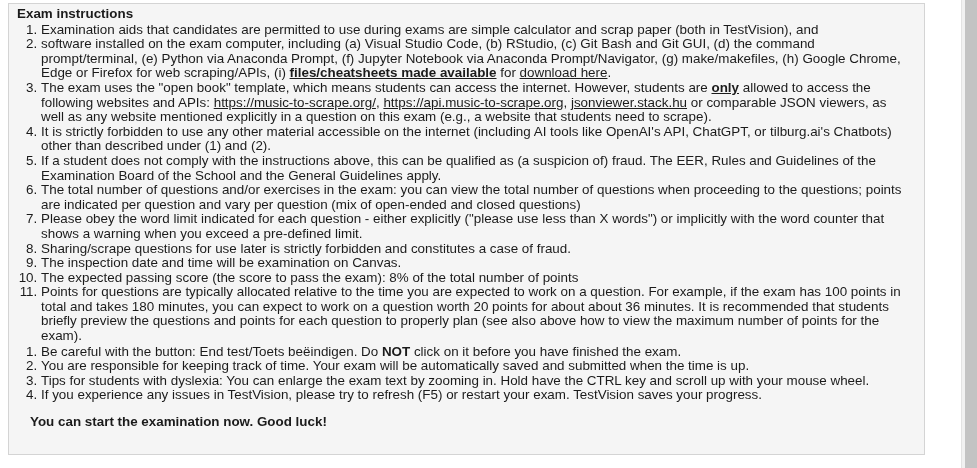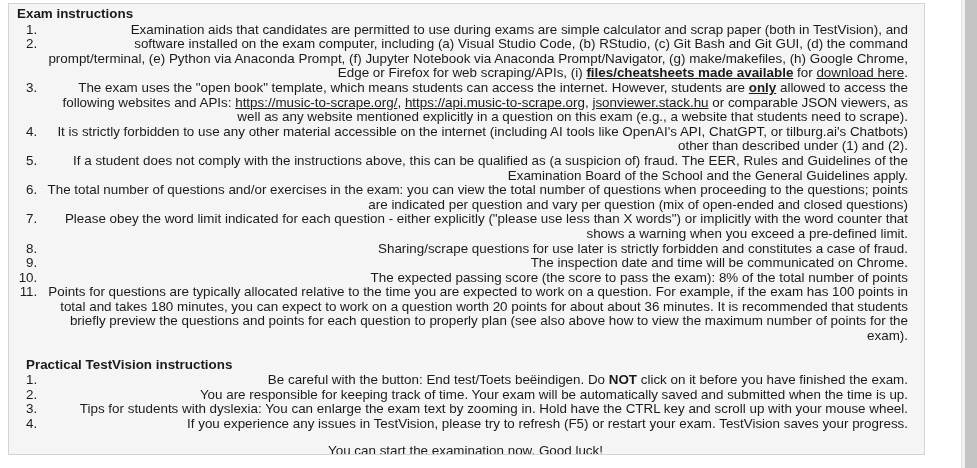--- a/index.html
+++ b/index.html
@@ -23,36 +23,34 @@
     line-height: 14.6px;
     overflow: hidden;
   }
 
   .heading { font-weight: bold; }
   .heading.practical { margin-top: 14px; margin-left: 9px; }
 
   ol.instr-list {
     margin: 1px 0 0 0;
     padding-left: 24px;
-    text-align: right;
   }
   ol.instr-list li { margin: 0; }
 
   .b { font-weight: bold; margin-top: 44px; }
   .u { text-decoration: underline; }
   a.lnk {
     color: inherit;
     cursor: pointer;
   }
 
   .start-message {
-    font-weight: normal;
+    font-weight: bold;
     margin-top: 12px;
-    margin-left: 6px;
-    text-align: center;
+    margin-left: 13px;
   }
 
   .scrollbar {
     position: absolute;
     right: 0; top: 0; bottom: 0;
     width: 16px;
     background: var(--sb-track, #f1f1f1);
     border-left: 1px solid var(--sb-track-border, #e3e3e3);
   }
   .scrollbar-thumb {
@@ -73,26 +71,25 @@
 
     <ol class="instr-list">
         <li><span>Examination aids that candidates are permitted to use during exams are simple calculator and scrap paper (both in TestVision), and</span></li>
         <li><span>software installed on the exam computer, including (a) Visual Studio Code, (b) RStudio, (c) Git Bash and Git GUI, (d) the command prompt/terminal, (e) Python via Anaconda Prompt, (f) Jupyter Notebook via Anaconda Prompt/Navigator, (g) make/makefiles, (h) Google Chrome, Edge or Firefox for web scraping/APIs, (i) </span><span class="b u">files/cheatsheets made available</span><span> for </span><a class="lnk" href="#">download here</a><span>.</span></li>
         <li><span>The exam uses the "open book" template, which means students can access the internet. However, students are </span><span class="b u">only</span><span> allowed to access the following websites and APIs: </span><a class="lnk" href="#">https://music-to-scrape.org/</a><span>, </span><a class="lnk" href="#">https://api.music-to-scrape.org</a><span>, </span><a class="lnk" href="#">jsonviewer.stack.hu</a><span> or comparable JSON viewers, as well as any website mentioned explicitly in a question on this exam (e.g., a website that students need to scrape).</span></li>
         <li><span>It is strictly forbidden to use any other material accessible on the internet (including AI tools like OpenAI's API, ChatGPT, or tilburg.ai's Chatbots) other than described under (1) and (2).</span></li>
         <li><span>If a student does not comply with the instructions above, this can be qualified as (a suspicion of) fraud. The EER, Rules and Guidelines of the Examination Board of the School and the General Guidelines apply.</span></li>
         <li><span>The total number of questions and/or exercises in the exam: you can view the total number of questions when proceeding to the questions; points are indicated per question and vary per question (mix of open-ended and closed questions)</span></li>
         <li><span>Please obey the word limit indicated for each question - either explicitly ("please use less than X words") or implicitly with the word counter that shows a warning when you exceed a pre-defined limit.</span></li>
         <li><span>Sharing/scrape questions for use later is strictly forbidden and constitutes a case of fraud.</span></li>
-        <li><span>The inspection date and time will be communicated on Chrome.</span></li>
+        <li><span>The inspection date and time will be examination on Canvas.</span></li>
         <li><span>The expected passing score (the score to pass the exam): 8% of the total number of points</span></li>
         <li><span>Points for questions are typically allocated relative to the time you are expected to work on a question. For example, if the exam has 100 points in total and takes 180 minutes, you can expect to work on a question worth 20 points for about about 36 minutes. It is recommended that students briefly preview the questions and points for each question to properly plan (see also above how to view the maximum number of points for the exam).</span></li>
       </ol>
 
-    <div class="heading practical">Practical TestVision instructions</div>
 
     <ol class="instr-list">
         <li><span>Be careful with the button: End test/Toets beëindigen. Do </span><span class="b">NOT</span><span> click on it before you have finished the exam.</span></li>
         <li><span>You are responsible for keeping track of time. Your exam will be automatically saved and submitted when the time is up.</span></li>
         <li><span>Tips for students with dyslexia: You can enlarge the exam text by zooming in. Hold have the CTRL key and scroll up with your mouse wheel.</span></li>
         <li><span>If you experience any issues in TestVision, please try to refresh (F5) or restart your exam. TestVision saves your progress.</span></li>
       </ol>
 
     <div class="start-message">You can start the examination now. Good luck!</div>
 

